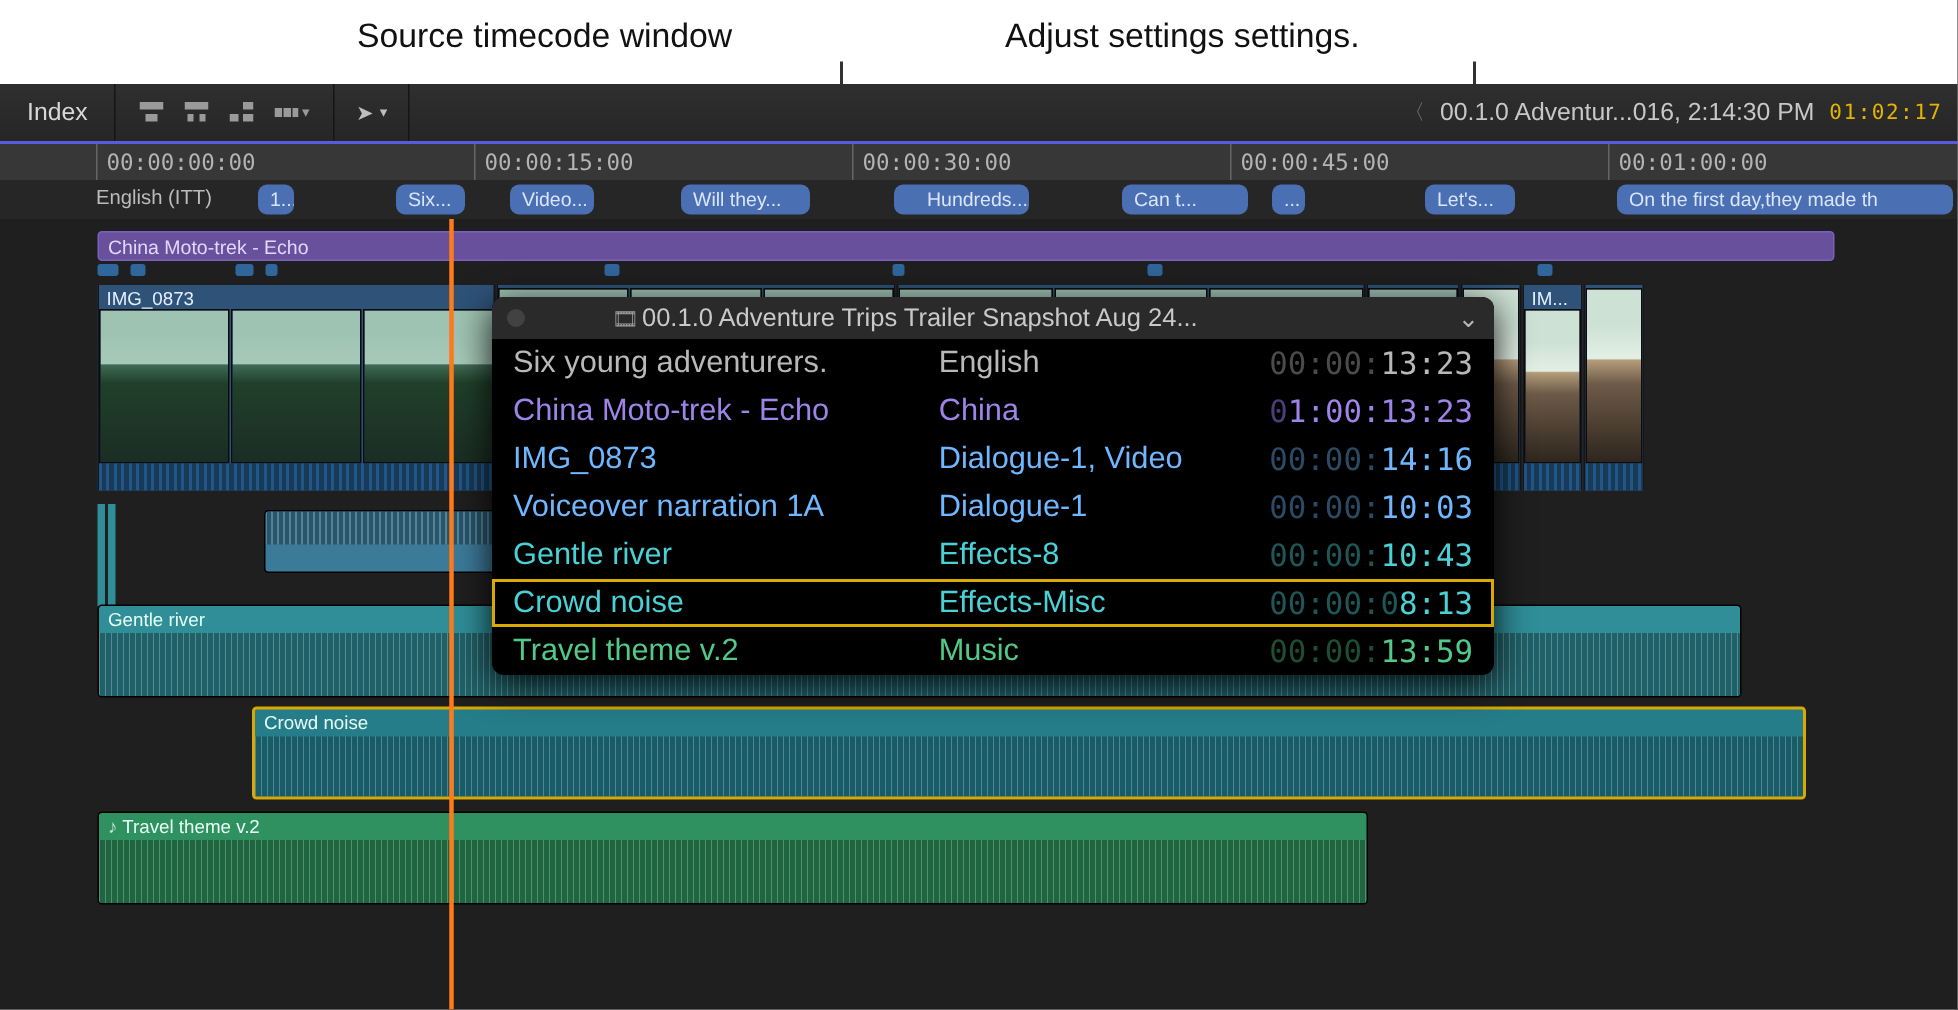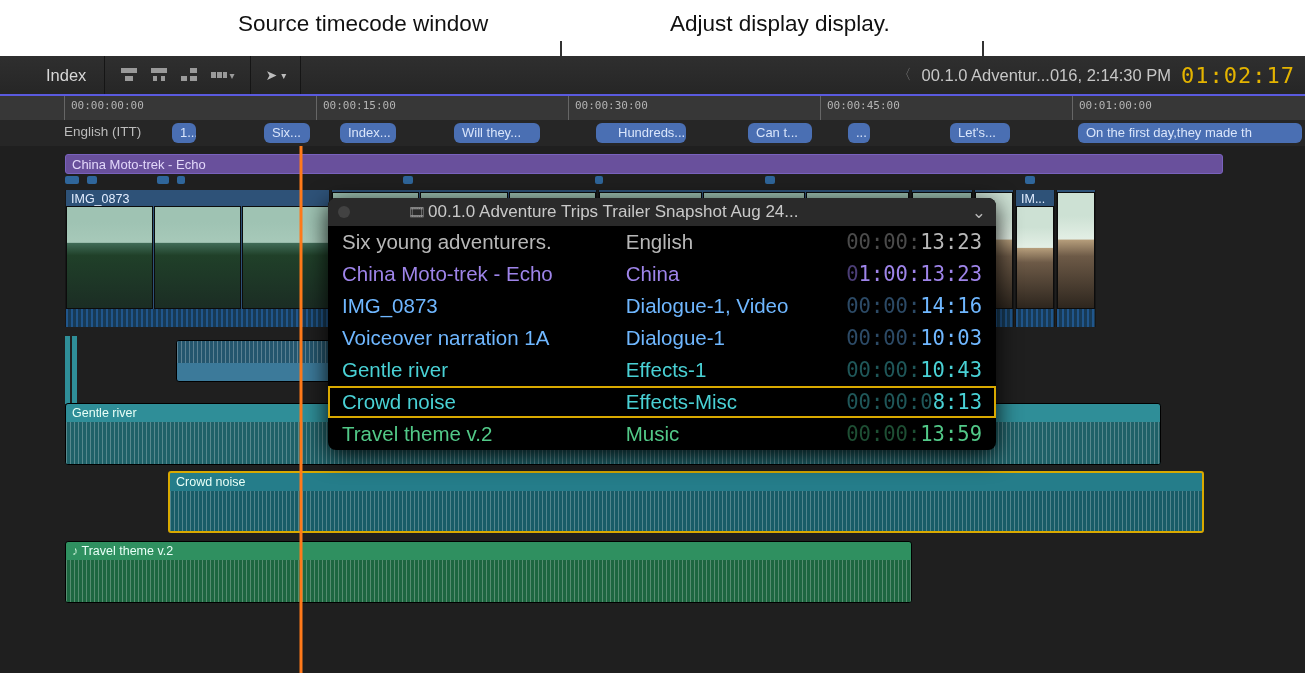--- a/index.html
+++ b/index.html
@@ -39,45 +39,44 @@
     padding: 0 4px 0 0;
   }
   .index-btn {
     color: #d7d7d7;
     font-size: 16.5px;
     padding: 0 18px;
     height: 100%;
     display: flex; align-items: center;
     border-right: 1px solid #151515;
     cursor: pointer;
-    margin-left: 28px;
   }
   .tool-icons {
     display: flex; gap: 14px; padding: 0 16px;
     border-right: 1px solid #151515;
     height: 100%; align-items: center;
   }
   .tool-icons .ico { color:#9a9a9a; font-size:13px; cursor:pointer; position:relative; display:flex; align-items:center; gap:2px;}
   .arrow-tool {
     display:flex; align-items:center; gap:4px; color:#bdbdbd; padding:0 14px; cursor:pointer;
     height: 100%; border-right: 1px solid #151515;
     font-size: 14px;
   }
   .toolbar-spacer { flex: 1; }
   .toolbar-right { display:flex; align-items:center; gap:10px; padding-right:6px; font-size:16.5px;}
   .chev { color:#777; cursor:pointer; font-size:14px;}
-  .tc-main { color:#e4b400; font-family: Menlo, monospace; font-size:22px; letter-spacing:1px;}
+  .tc-main { color:#e4b400; font-family: Menlo, monospace; font-size:14px; letter-spacing:1px;}
 
   .ruler {
     height: 24px;
     background: #373737;
     display: flex;
     position: relative;
     font-family: Menlo, monospace;
-    font-size: 11px;
+    font-size: 15px;
     color: #bbb;
   }
   .ruler .tick {
     position: absolute; top:0; height:100%;
     border-left: 1px solid #666;
     padding: 3px 6px 0 6px;
     color:#b4b4b4;
   }
   .captions-row {
     height: 26px;
@@ -217,21 +216,21 @@
     outline-offset: -2px;
   }
   .ico svg { width:16px; height:14px; fill:#9a9a9a;}
 </style>
 </head>
 <body>
 
 <div class="callouts">
   <div class="callout" style="left:238px;">Source timecode window</div>
   <div class="callout-line" style="left:560px; top:30px; height:172px;"></div>
-  <div class="callout" style="left:670px;">Adjust display display.</div>
+  <div class="callout" style="left:670px;">Adjust settings settings.</div>
   <div class="callout-line" style="left:982px; top:30px; height:172px;"></div>
 </div>
 
 <div class="app">
 
   <div class="toolbar">
     <div class="index-btn">Index</div>
     <div class="tool-icons">
       <span class="ico">
           <svg viewBox="0 0 16 14">
@@ -280,24 +279,24 @@
       <div class="tick" style="left: 568px;">00:00:30:00</div>
       <div class="tick" style="left: 820px;">00:00:45:00</div>
       <div class="tick" style="left: 1072px;">00:01:00:00</div>
     </div>
 
   <div class="captions-row">
     <span class="cap-lang">English (ITT)</span>
     <div id="cap-chips">
         <div class="cap-chip" style="left: 172px; width: 24px;">1...</div>
         <div class="cap-chip" style="left: 264px; width: 46px;">Six...</div>
-        <div class="cap-chip" style="left: 340px; width: 56px;">Index...</div>
+        <div class="cap-chip" style="left: 340px; width: 56px;">Video...</div>
         <div class="cap-chip" style="left: 454px; width: 86px;">Will they...</div>
         <div class="cap-chip" style="left: 596px; width: 90px; padding-left: 22px;">Hundreds...</div>
-        <div class="cap-chip" style="left: 748px; width: 64px;">Can t...</div>
+        <div class="cap-chip" style="left: 748px; width: 84px;">Can t...</div>
         <div class="cap-chip" style="left: 848px; width: 22px;">...</div>
         <div class="cap-chip" style="left: 950px; width: 60px;">Let's...</div>
         <div class="cap-chip" style="left: 1078px; width: 224px;">On the first day,they made th</div>
       </div>
   </div>
 
   <div class="timeline-body">
     <div class="title-clip">China Moto-trek - Echo</div>
     <div class="roles-strip">
       <span style="left:0;width:14px;"></span>
@@ -415,21 +414,21 @@
           <td style="width: 34%;">Dialogue-1, Video</td>
           <td class="tc"><span class="dim">00:00:</span>14:16</td>
         </tr>
         <tr class="dialogue-row">
           <td style="width: 44%;">Voiceover narration 1A</td>
           <td style="width: 34%;">Dialogue-1</td>
           <td class="tc"><span class="dim">00:00:</span>10:03</td>
         </tr>
         <tr class="effects-row">
           <td style="width: 44%;">Gentle river</td>
-          <td style="width: 34%;">Effects-1</td>
+          <td style="width: 34%;">Effects-8</td>
           <td class="tc"><span class="dim">00:00:</span>10:43</td>
         </tr>
         <tr class="effects-row selected">
           <td style="width: 44%;">Crowd noise</td>
           <td style="width: 34%;">Effects-Misc</td>
           <td class="tc"><span class="dim">00:00:0</span>8:13</td>
         </tr>
         <tr class="music-row">
           <td style="width: 44%;">Travel theme v.2</td>
           <td style="width: 34%;">Music</td>

